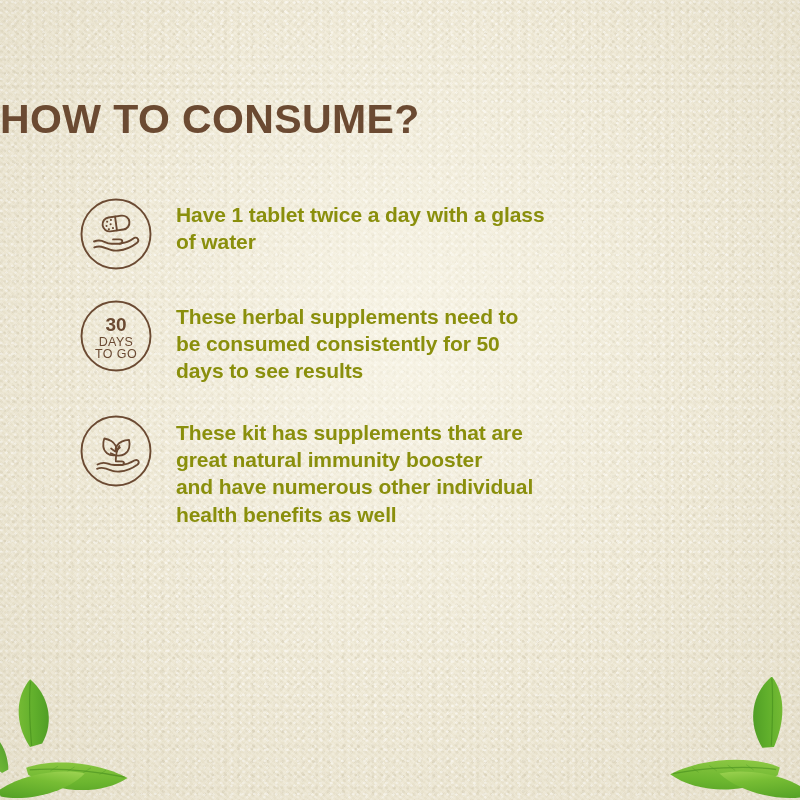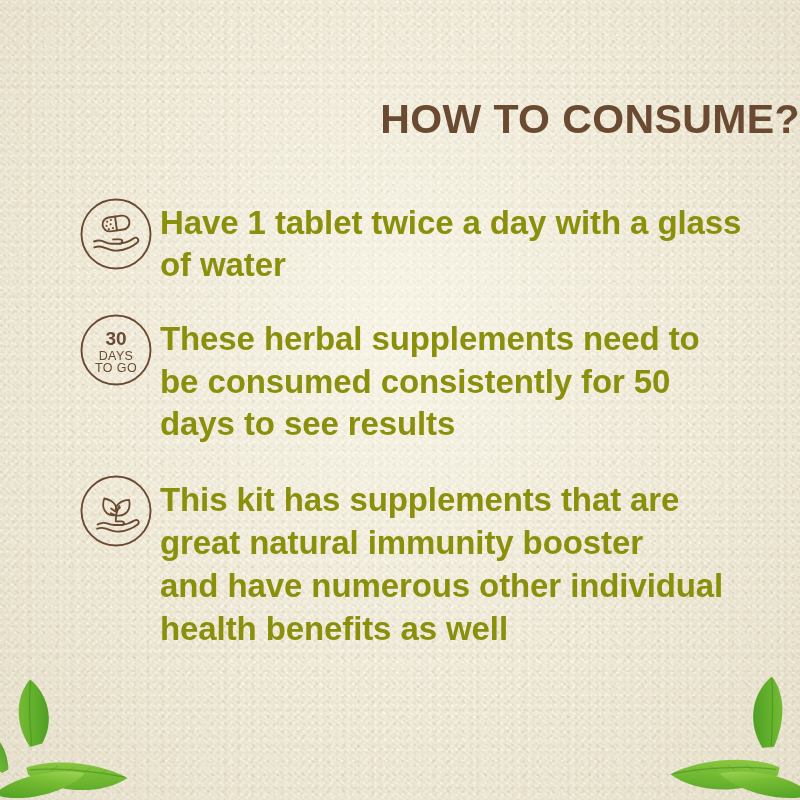--- a/index.html
+++ b/index.html
@@ -44,21 +44,21 @@
     pointer-events:none;
     background:radial-gradient(ellipse at 50% 42%, rgba(255,253,243,.55) 0%, rgba(255,253,243,0) 55%, rgba(186,176,146,.18) 100%);
   }
 
   
   #content { position:absolute; inset:0; }
 
   .title {
     position:absolute;
     top:96px; left:0; right:0;
-    text-align:right;
+    text-align:left;
     font-size:41px;
     font-weight:bold;
     letter-spacing:.4px;
     color:#6b4a32;
     font-family:"Liberation Sans", sans-serif;
   }
 
   .rows { position:absolute; top:196px; left:78px; right:40px; }
 
   .row { position:relative; display:flex; align-items:flex-start; }
@@ -68,23 +68,23 @@
 
   .icon-wrap {
     flex:0 0 auto;
     width:76px; height:76px;
     display:flex; align-items:center; justify-content:center;
   }
   .icon-wrap svg { display:block; }
 
   .row-text {
     flex:1 1 auto;
-    margin-left:6px;
+    margin-left:22px;
     color:#8a8f0c;
-    font-size:33px;
+    font-size:21px;
     font-weight:bold;
     line-height:1.28;
     letter-spacing:-.1px;
     padding-top:6px;
     white-space:pre-line;
     font-family:"Liberation Sans", sans-serif;
   }
 
   .r3 .icon-wrap, .r3 .row-text { }
   .r4 .row-text { line-height:1.3; }
@@ -151,21 +151,21 @@
           <svg width="76" height="76" viewBox="0 0 76 76" fill="none" stroke="#6b4a32" stroke-width="1.8" stroke-linecap="round" stroke-linejoin="round">
             <circle cx="38" cy="38" r="34.5" stroke-width="1.9"></circle>
             <path d="M36.6 42.3c-5.9.5-10.6-3.2-11.3-8.8-.5-4.1 1-8 1-8s3.9.6 7 2.6c3.6 2.3 5.4 6.2 5.2 10.1"></path>
             <path d="M38.6 42.5c5.9 1 11.2-2.1 12.5-7.6 1-4-.1-8.1-.1-8.1s-4 .2-7.3 1.8c-3.9 1.9-6.1 5.6-6.3 9.5"></path>
             <path d="M37.8 47.3c0-5.5 1.1-10.3 3.6-14.4"></path>
             <path d="M37.3 38.6l-4.2-3.1M37.4 42.3l-4.6-2.1M38.6 37.4l3.3-2.9"></path>
             <path d="M19.5 51.6c3.2-1.9 7-2.2 10.4-.9 2.3.9 4.2 1.3 6.5 1.3h7.2c1.5 0 2.4-.8 2.4-1.9 0-1.1-.9-1.8-2.4-1.8h-5.8"></path>
             <path d="M43.4 51.9c4.6-.4 9.2-1.9 12.9-4.3 1.5-1 3.3-.7 4.1.5.7 1.2.2 2.6-1.1 3.6-5.2 3.8-11.3 6.2-17.7 6.8-2.5.2-4.8 0-7.1-.7-3-.9-5.9-2.2-9-2.7-2.2-.3-4.4-.1-6.5.7"></path>
           </svg>
         </div>
-        <div class="row-text">This kit has supplements that are
+        <div class="row-text">These kit has supplements that are
 great natural immunity booster
 and have numerous other individual
 health benefits as well</div>
       </div>
 
     </div>
 
     <div class="leaves left">
       <svg width="210" height="125" viewBox="0 0 210 125">
         <defs>

